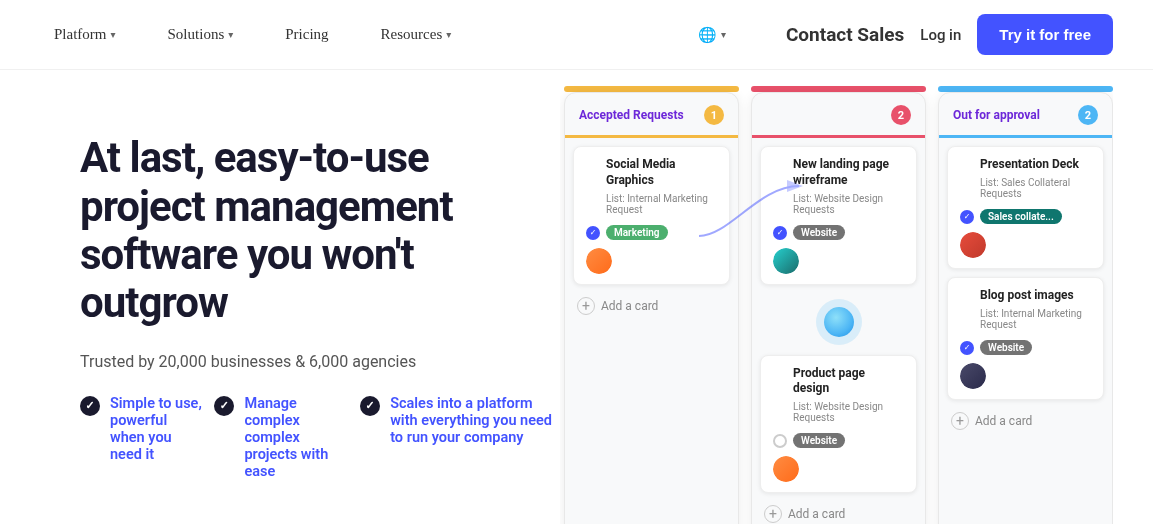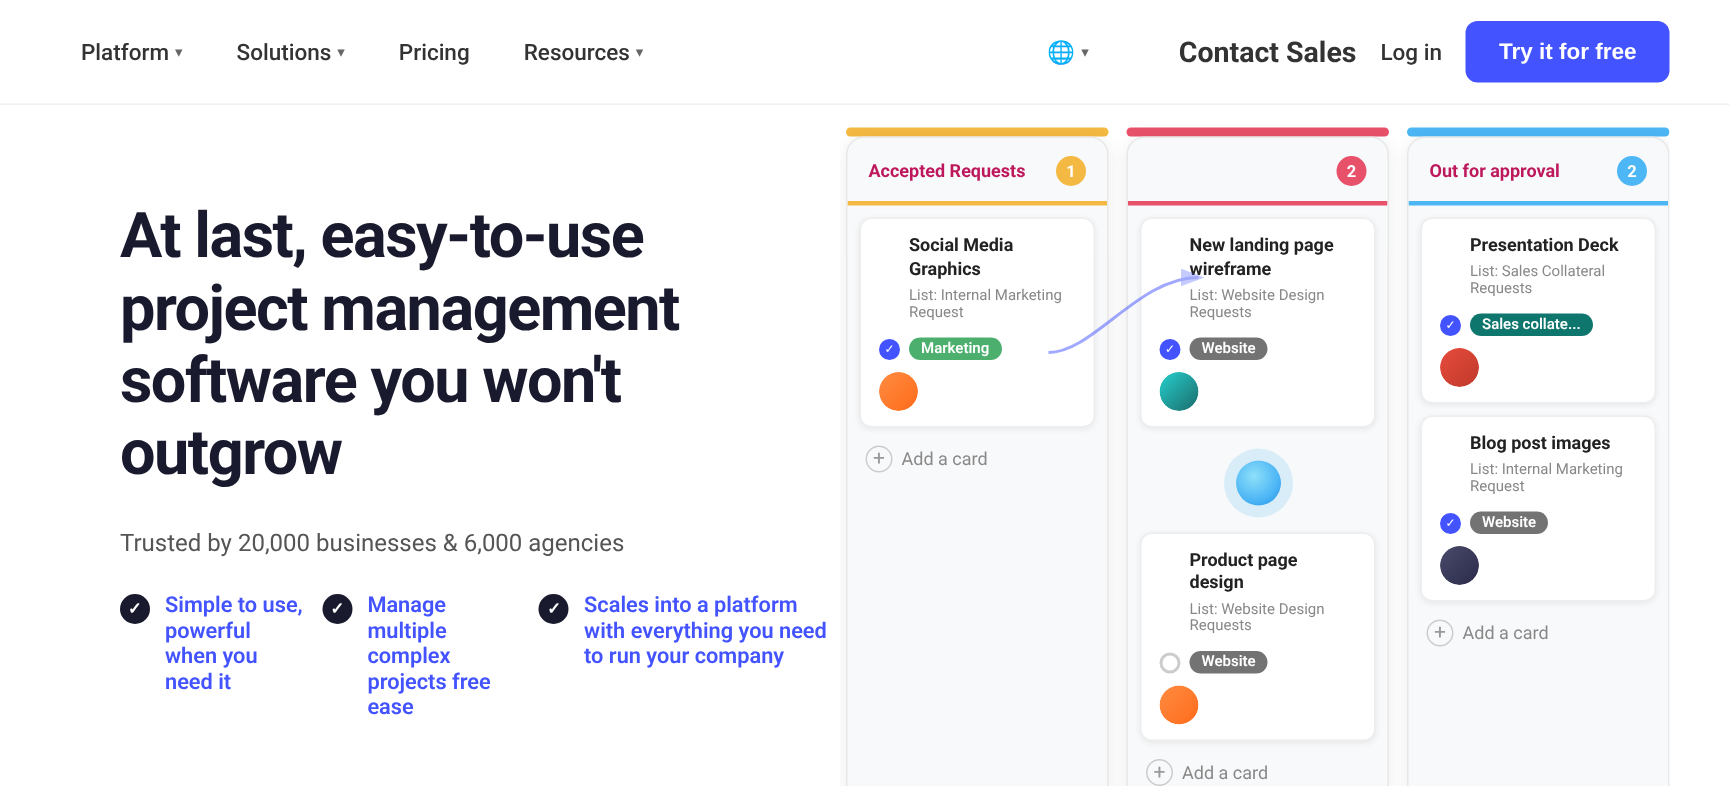--- a/index.html
+++ b/index.html
@@ -31,22 +31,23 @@
       width: 8px;
       height: 8px;
       background: #f04;
       border-radius: 50%;
       display: inline-block;
       margin-left: 1px;
     }
     .nav-links {
       display: flex;
       align-items: flex-start;
-      gap: 8px;
+      gap: 24px;
       flex: 1;
+      font-family: Liberation Serif, serif;
     }
     .nav-item {
       display: flex;
       align-items: center;
       gap: 4px;
       padding: 8px 14px;
       color: #333;
       font-size: 15px;
       font-weight: 500;
       cursor: pointer;
@@ -182,21 +183,21 @@
       align-items: center;
       justify-content: space-between;
       border-bottom: 3px solid transparent;
     }
     .col-header.yellow { border-bottom-color: #f4b942; }
     .col-header.pink { border-bottom-color: #e8516a; }
     .col-header.blue { border-bottom-color: #4db6f5; }
     .col-title-text {
       font-size: 12px;
       font-weight: 700;
-      color: #be185d;
+      color: #6d28d9;
     }
     .col-badge {
       width: 20px;
       height: 20px;
       border-radius: 50%;
       display: flex;
       align-items: center;
       justify-content: center;
       font-size: 11px;
       font-weight: 700;
@@ -358,21 +359,21 @@
   <div class="hero-left">
     <h1 class="hero-title">At last, easy-to-use project management software you won't outgrow</h1>
     <p class="hero-sub">Trusted by 20,000 businesses &amp; 6,000 agencies</p>
     <ul class="hero-features">
       <li class="hero-feature">
         <span class="check-icon"></span>
         <span>Simple to use, powerful when you need it</span>
       </li>
       <li class="hero-feature">
         <span class="check-icon"></span>
-        <span>Manage multiple complex projects free ease</span>
+        <span>Manage complex complex projects with ease</span>
       </li>
       <li class="hero-feature">
         <span class="check-icon"></span>
         <span>Scales into a platform with everything you need to run your company</span>
       </li>
     </ul>
   </div>
 
   <div class="hero-right">
     <div style="position: relative; margin-top: 0;">

